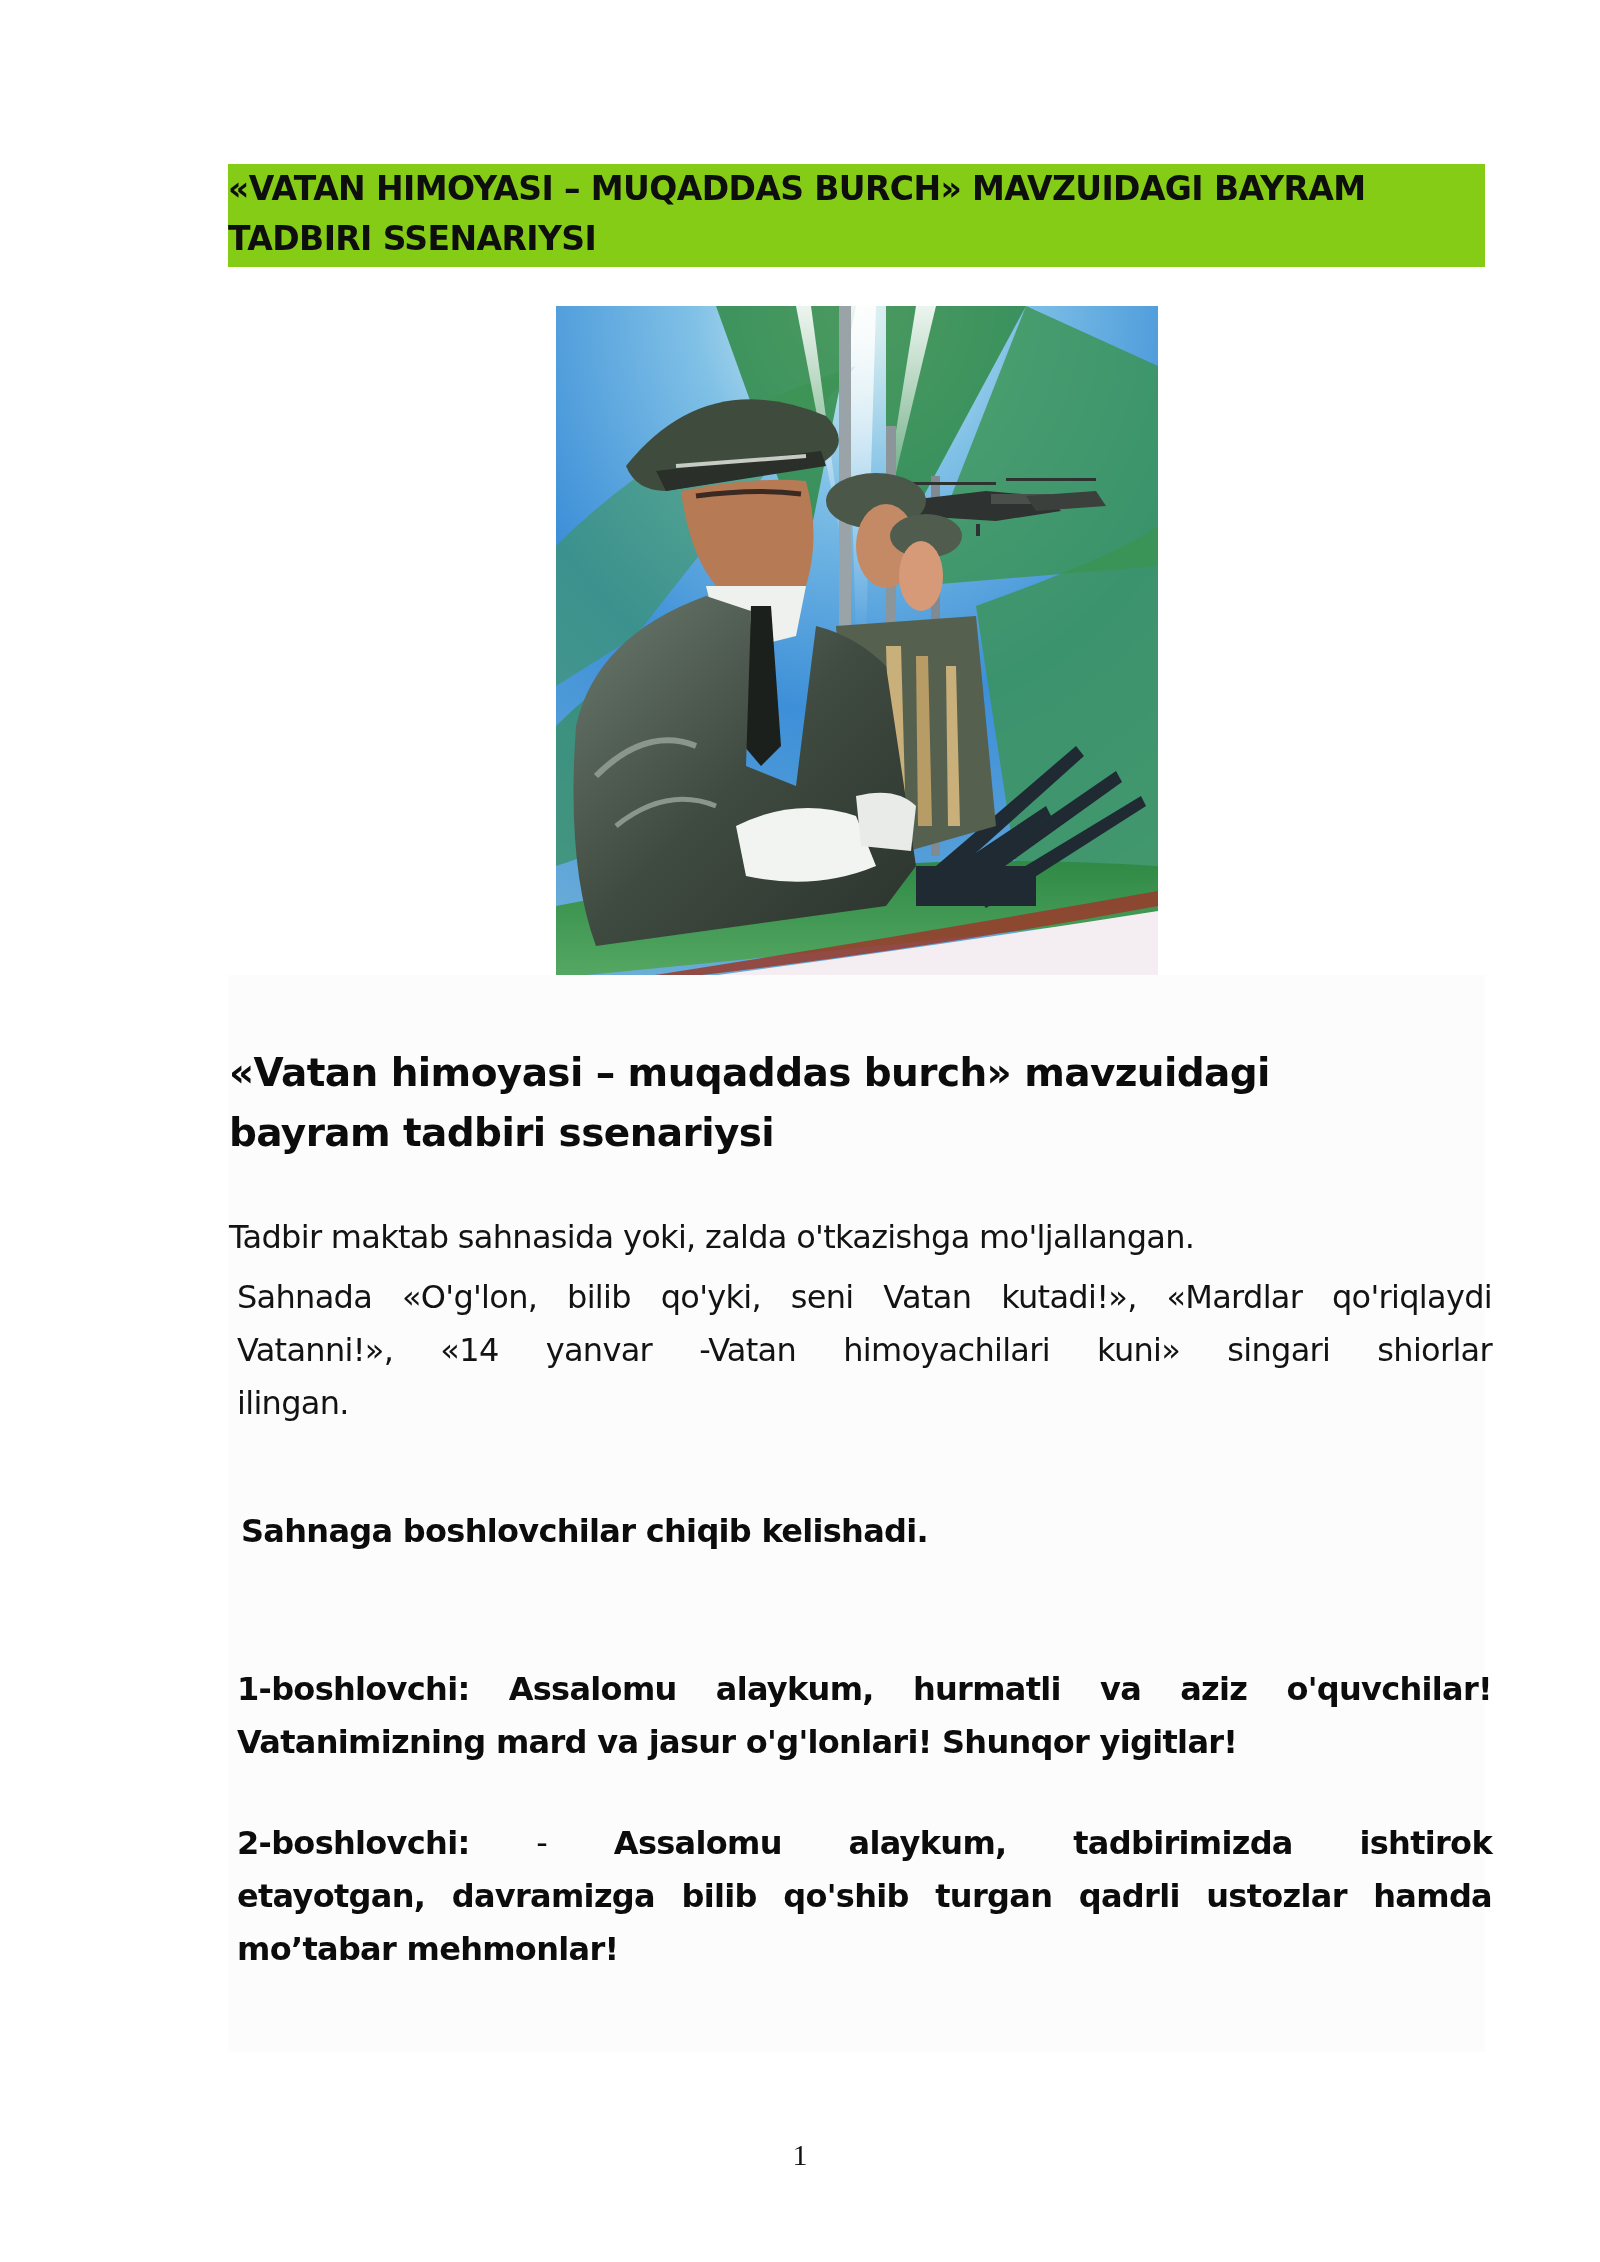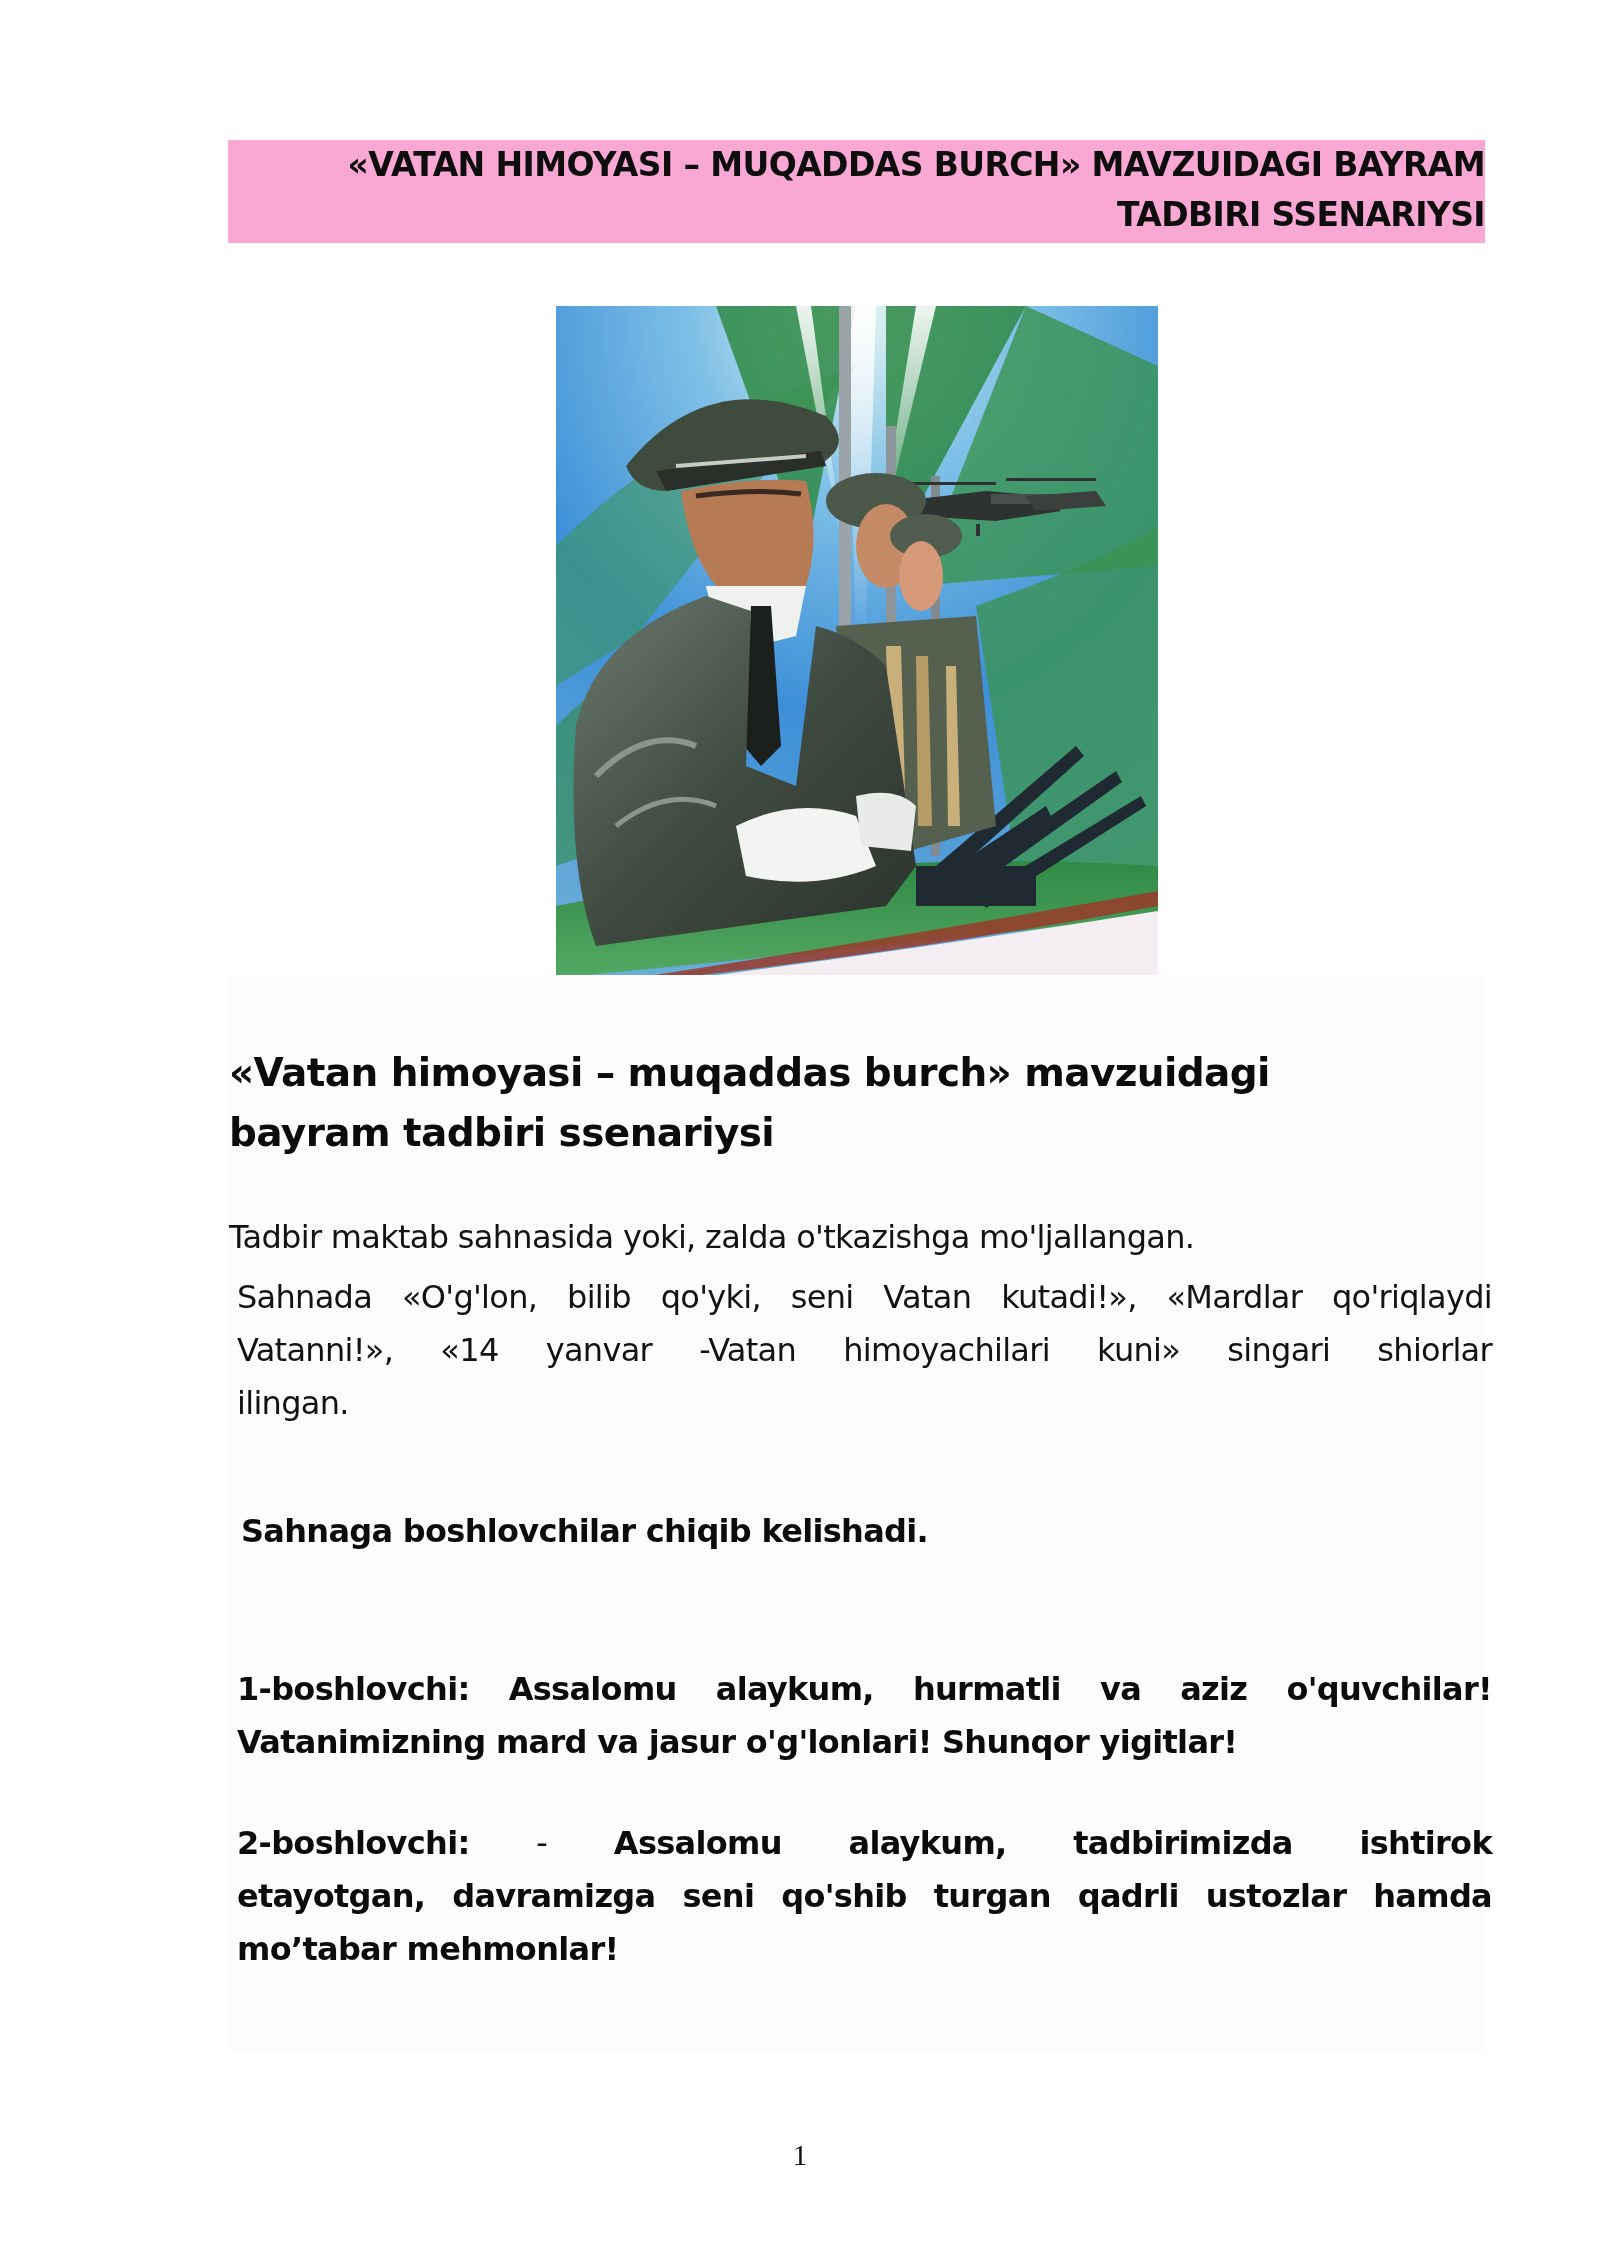--- a/index.html
+++ b/index.html
@@ -11,25 +11,25 @@
       width: 1600px;
       height: 2262px;
       position: relative;
       overflow: hidden;
       font-family: "DejaVu Sans", "Liberation Sans", sans-serif;
       color: #111111;
     }
     .title-block {
       position: absolute;
       left: 228px;
-      top: 140px;
+      top: 164px;
       width: 1257px;
       height: 103px;
-      background: #f9a8d4;
-      text-align: right;
+      background: #84cc16;
+      text-align: left;
       font-weight: bold;
       font-size: 33px;
       line-height: 50px;
       letter-spacing: -0.6px;
       color: #0e0e0e;
     }
     .title-block .line { display: block; white-space: nowrap; }
 
     .figure {
       position: absolute;
@@ -197,19 +197,19 @@
 
   <div class="txt p3 bold">Sahnaga boshlovchilar chiqib kelishadi.</div>
 
   <div class="txt p4 bold justify">
     <span class="jl"><span>1-boshlovchi:</span> <span>Assalomu alaykum, hurmatli va aziz o'quvchilar!</span></span>
     <span class="ll">Vatanimizning mard va jasur o'g'lonlari! Shunqor yigitlar!</span>
   </div>
 
   <div class="txt p5 bold justify">
     <span class="jl"><span>2-boshlovchi:</span> <span class="normal">-</span> <span>Assalomu alaykum, tadbirimizda ishtirok</span></span>
-    <span class="jl">etayotgan, davramizga seni qo'shib turgan qadrli ustozlar hamda</span>
+    <span class="jl">etayotgan, davramizga bilib qo'shib turgan qadrli ustozlar hamda</span>
     <span class="ll">mo’tabar mehmonlar!</span>
   </div>
 
 </div>
 
 <div class="page-number">1</div>
 
 </body></html>

